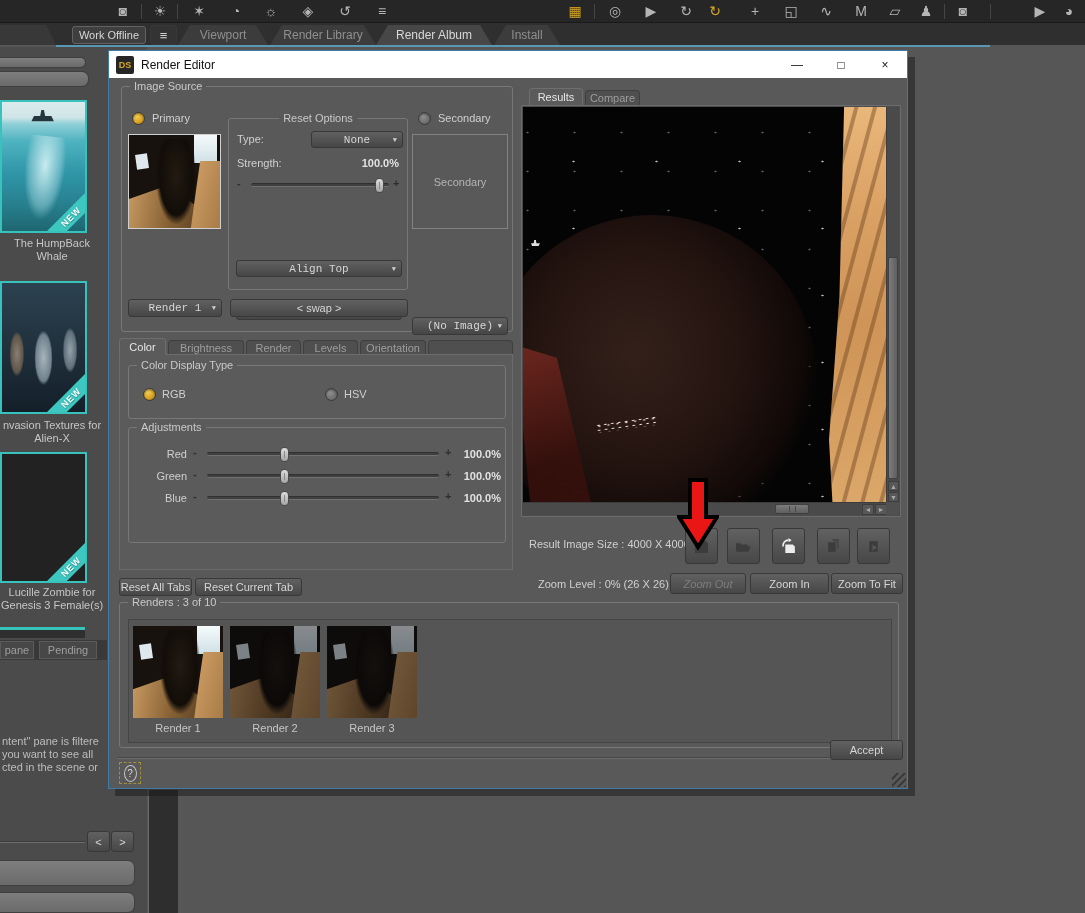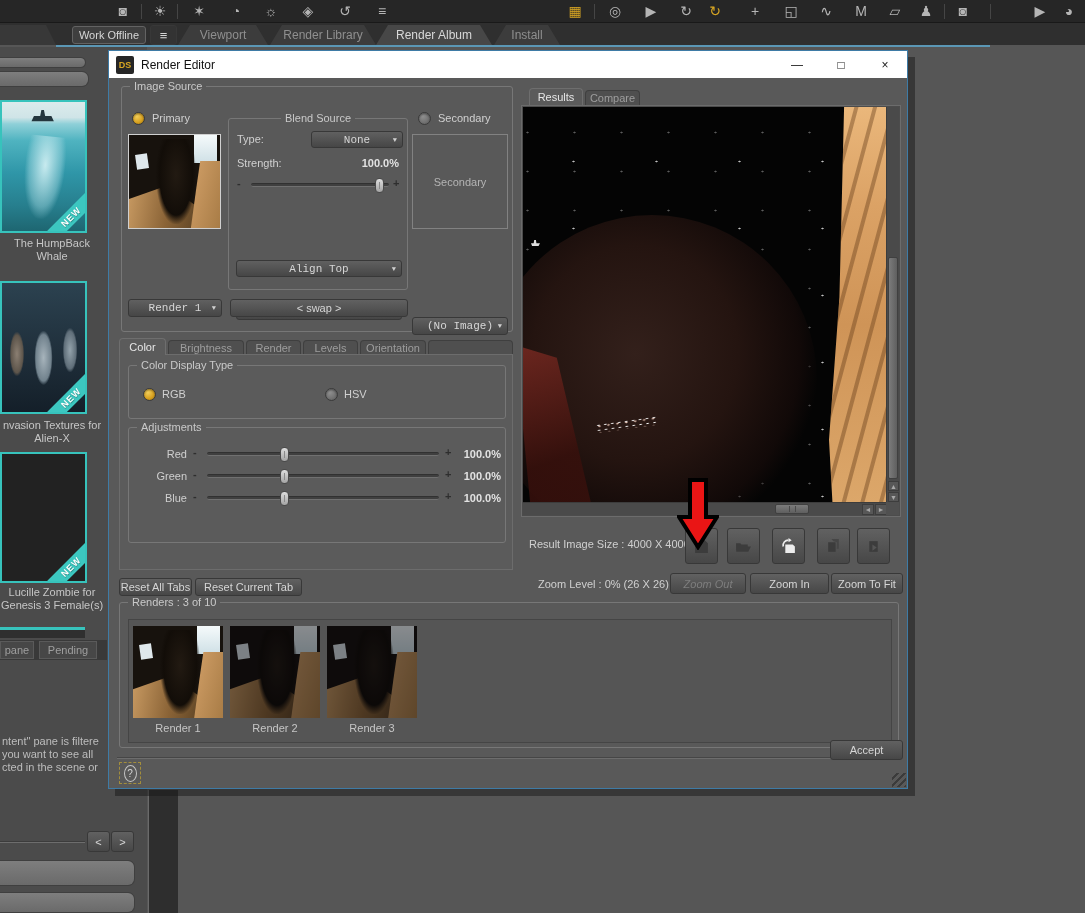--- a/index.html
+++ b/index.html
@@ -235,21 +235,21 @@
 
       <div class="rt" style="left:6px;top:47px;width:93px;height:95px;border:1px solid #d0d0d0">
         <div class="sky"></div>
         <div class="sandb"></div>
         <div class="sandr"></div>
         <div class="chip"></div>
         <div class="fig"></div>
       </div>
 
       <div class="group" style="left:106px;top:31px;width:180px;height:172px">
-        <span class="legend center">Blend Source</span>
+        <span class="legend center">Reset Options</span>
         <span class="rlabel" style="left:8px;top:14px">Type:</span>
         <div class="drop abs" style="left:82px;top:12px;width:92px;height:17px">
           <span>None</span>
           <span class="arr">▼</span>
         </div>
         <span class="rlabel" style="left:8px;top:38px">Strength:</span>
         <span class="vallabel" style="right:8px;top:38px">100.0%</span>
         <span class="pm" style="left:8px;top:58px">-</span>
         <div class="track" style="left:22px;top:64px;width:138px">
           <span class="thumb" style="left:124px"></span>

